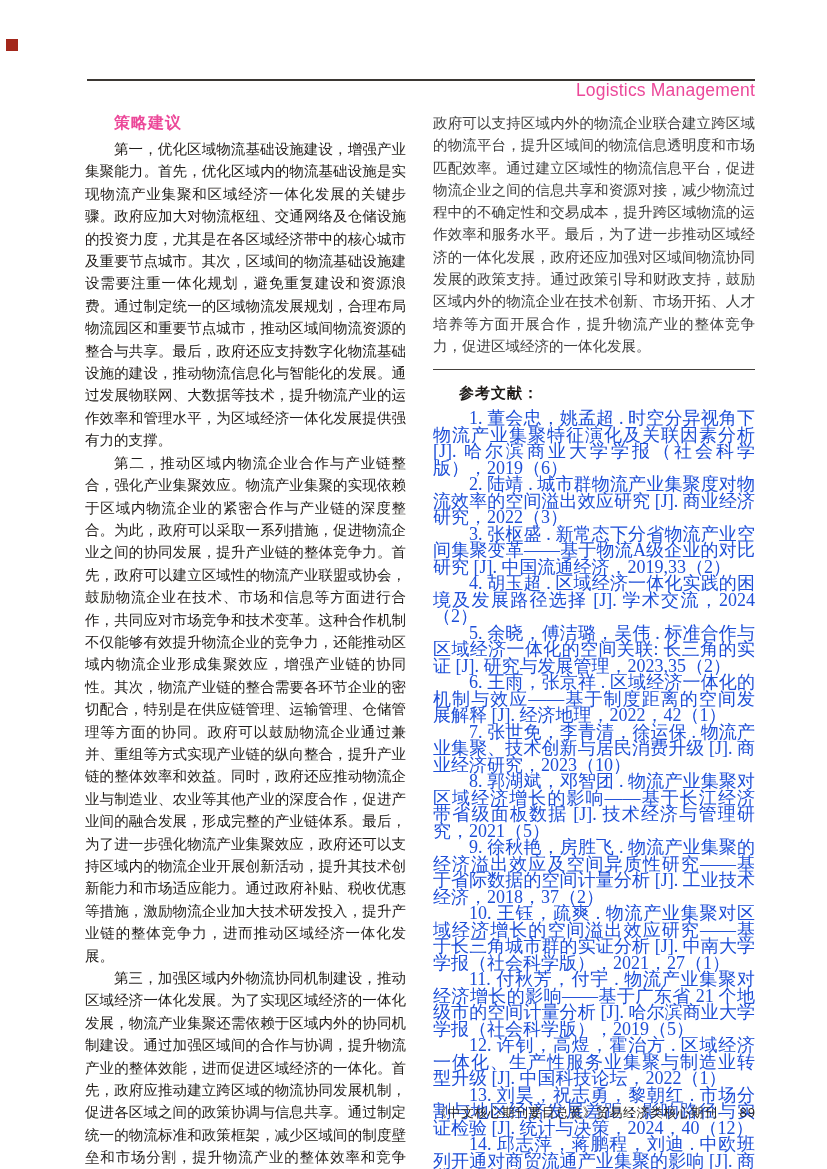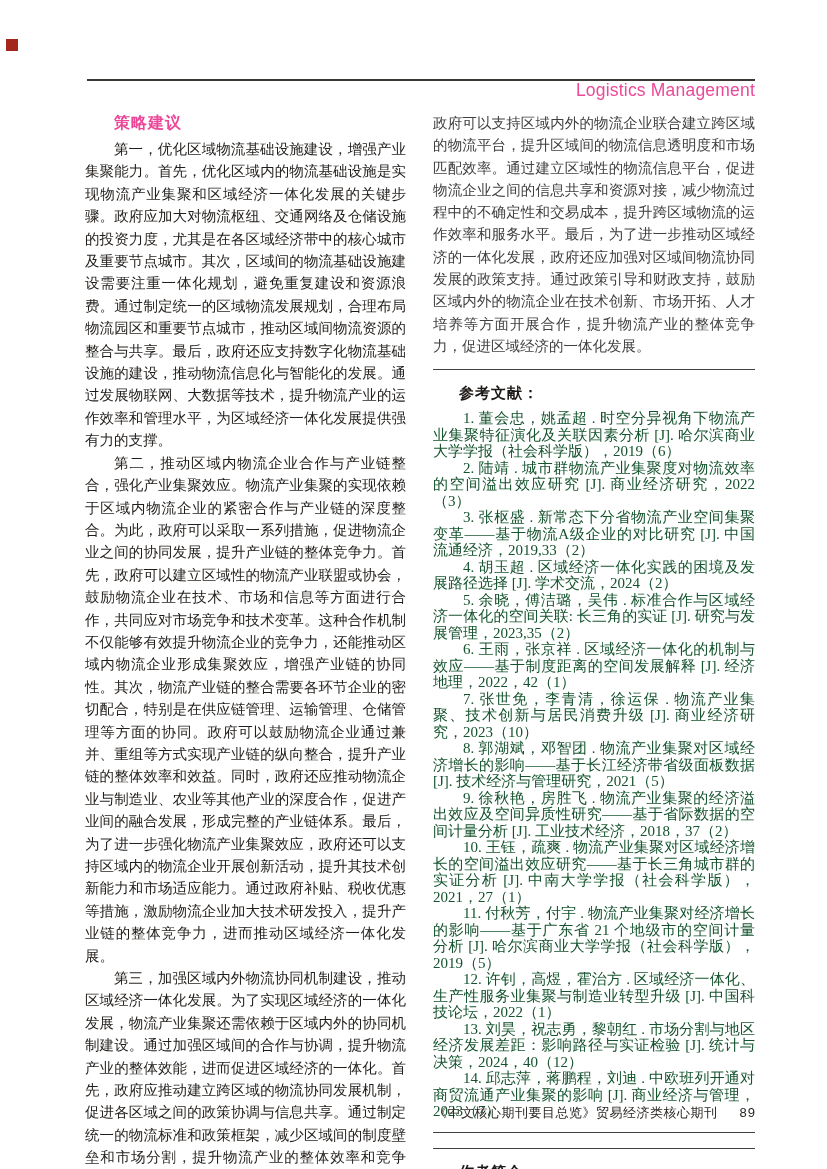--- a/index.html
+++ b/index.html
@@ -53,23 +53,23 @@
   .rule-refs-end   { margin-top: 12px; }
   .rule-author-top { margin-top: 15px; }
   .rule-author-end { margin-top: 9px; }
   .sub-title {
     font-family: Liberation Serif, serif;
     font-weight: bold; font-size: 15px; line-height: 20px;
     padding-left: 26px; margin: 13px 0 7px 0;
     color: #1c1815; letter-spacing: 1px;
   }
   .ref-item {
-    font-size: 15px; line-height: 16.5px;
+    font-size: 18px; line-height: 16.5px;
     text-align: justify; text-indent: 2em;
-    margin: 0; color: #14532d;
+    margin: 0; color: #1d4ed8;
   }
   .bio-text {
     font-size: 13px; line-height: 17.5px;
     text-align: justify; text-indent: 2em;
     margin: 0; color: #3b82f6;
   }
   .footer {
     position: absolute; top: 1104px; right: 71px;
     font-family: "Liberation Sans", "DejaVu Sans", sans-serif;
     font-size: 13px; color: #2a2622; letter-spacing: 0.5px;

